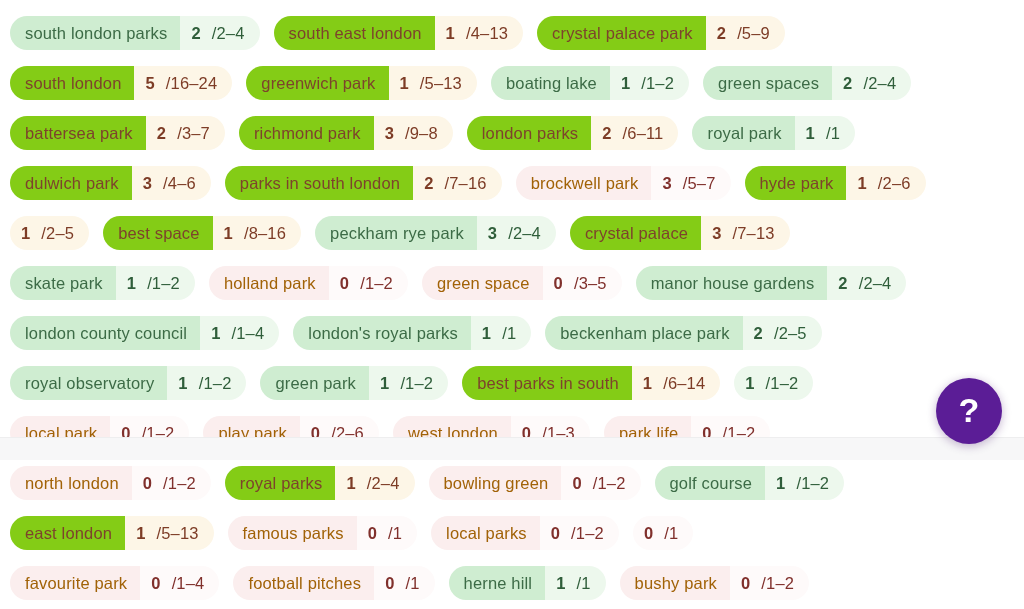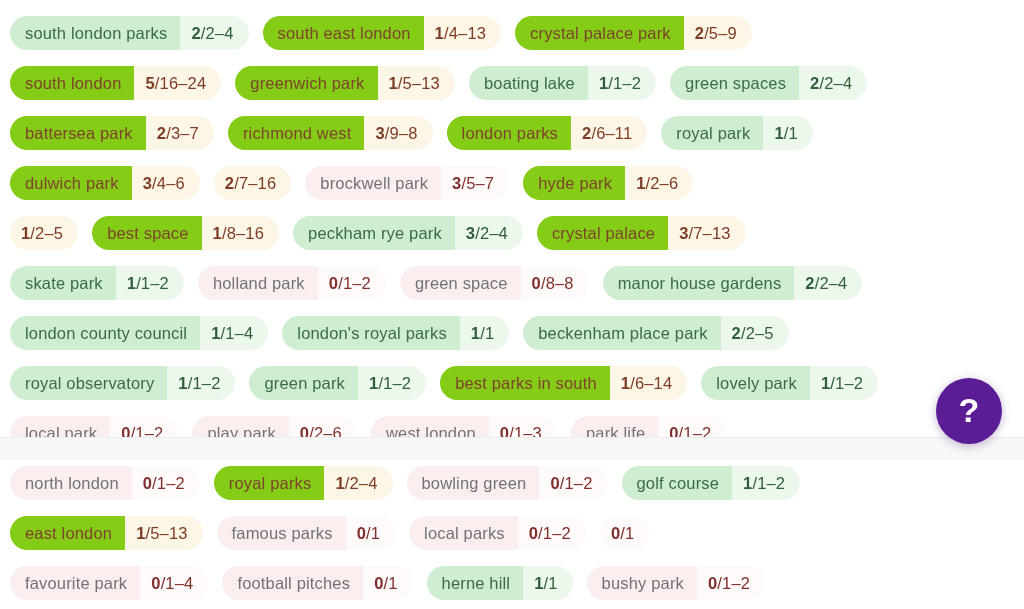--- a/index.html
+++ b/index.html
@@ -66,20 +66,21 @@
     align-items: center;
     padding: 0 15px 0 11px;
     font-size: 16.5px;
     letter-spacing: 0.01em;
   }
   .tag-value .vnum {
     font-weight: 700;
   }
   .tag-value .vrest {
     font-weight: 400;
+    margin-left: 11px;
   }
 
   
   .tag-pill.green .tag-label {
     background: #cfedd1;
     color: #3c6b46;
   }
   .tag-pill.green .tag-value {
     background: #edf8ed;
     color: #2f5e3a;
@@ -91,21 +92,21 @@
     color: #7d432c;
   }
   .tag-pill.orange .tag-value {
     background: #fdf6e7;
     color: #7d3c26;
   }
 
   
   .tag-pill.pink .tag-label {
     background: #fbeeee;
-    color: #737373;
+    color: #a16207;
   }
   .tag-pill.pink .tag-value {
     background: #fefafa;
     color: #80302c;
   }
 
   
   #bottom-strip {
     position: absolute;
     left: 0;
@@ -202,21 +203,21 @@
       </div>
       <div class="tag-row">
         <div class="tag-pill orange">
           <span class="tag-label">battersea park</span>
           <span class="tag-value">
             <span class="vnum">2</span>
             <span class="vrest">/3–7</span>
           </span>
         </div>
         <div class="tag-pill orange">
-          <span class="tag-label">richmond west</span>
+          <span class="tag-label">richmond park</span>
           <span class="tag-value">
             <span class="vnum">3</span>
             <span class="vrest">/9–8</span>
           </span>
         </div>
         <div class="tag-pill orange">
           <span class="tag-label">london parks</span>
           <span class="tag-value">
             <span class="vnum">2</span>
             <span class="vrest">/6–11</span>
@@ -232,20 +233,21 @@
       </div>
       <div class="tag-row">
         <div class="tag-pill orange">
           <span class="tag-label">dulwich park</span>
           <span class="tag-value">
             <span class="vnum">3</span>
             <span class="vrest">/4–6</span>
           </span>
         </div>
         <div class="tag-pill orange">
+          <span class="tag-label">parks in south london</span>
           <span class="tag-value">
             <span class="vnum">2</span>
             <span class="vrest">/7–16</span>
           </span>
         </div>
         <div class="tag-pill pink">
           <span class="tag-label">brockwell park</span>
           <span class="tag-value">
             <span class="vnum">3</span>
             <span class="vrest">/5–7</span>
@@ -300,21 +302,21 @@
           <span class="tag-label">holland park</span>
           <span class="tag-value">
             <span class="vnum">0</span>
             <span class="vrest">/1–2</span>
           </span>
         </div>
         <div class="tag-pill pink">
           <span class="tag-label">green space</span>
           <span class="tag-value">
             <span class="vnum">0</span>
-            <span class="vrest">/8–8</span>
+            <span class="vrest">/3–5</span>
           </span>
         </div>
         <div class="tag-pill green">
           <span class="tag-label">manor house gardens</span>
           <span class="tag-value">
             <span class="vnum">2</span>
             <span class="vrest">/2–4</span>
           </span>
         </div>
       </div>
@@ -357,21 +359,20 @@
           </span>
         </div>
         <div class="tag-pill orange">
           <span class="tag-label">best parks in south</span>
           <span class="tag-value">
             <span class="vnum">1</span>
             <span class="vrest">/6–14</span>
           </span>
         </div>
         <div class="tag-pill green">
-          <span class="tag-label">lovely park</span>
           <span class="tag-value">
             <span class="vnum">1</span>
             <span class="vrest">/1–2</span>
           </span>
         </div>
       </div>
       <div class="tag-row">
         <div class="tag-pill pink">
           <span class="tag-label">local park</span>
           <span class="tag-value">

